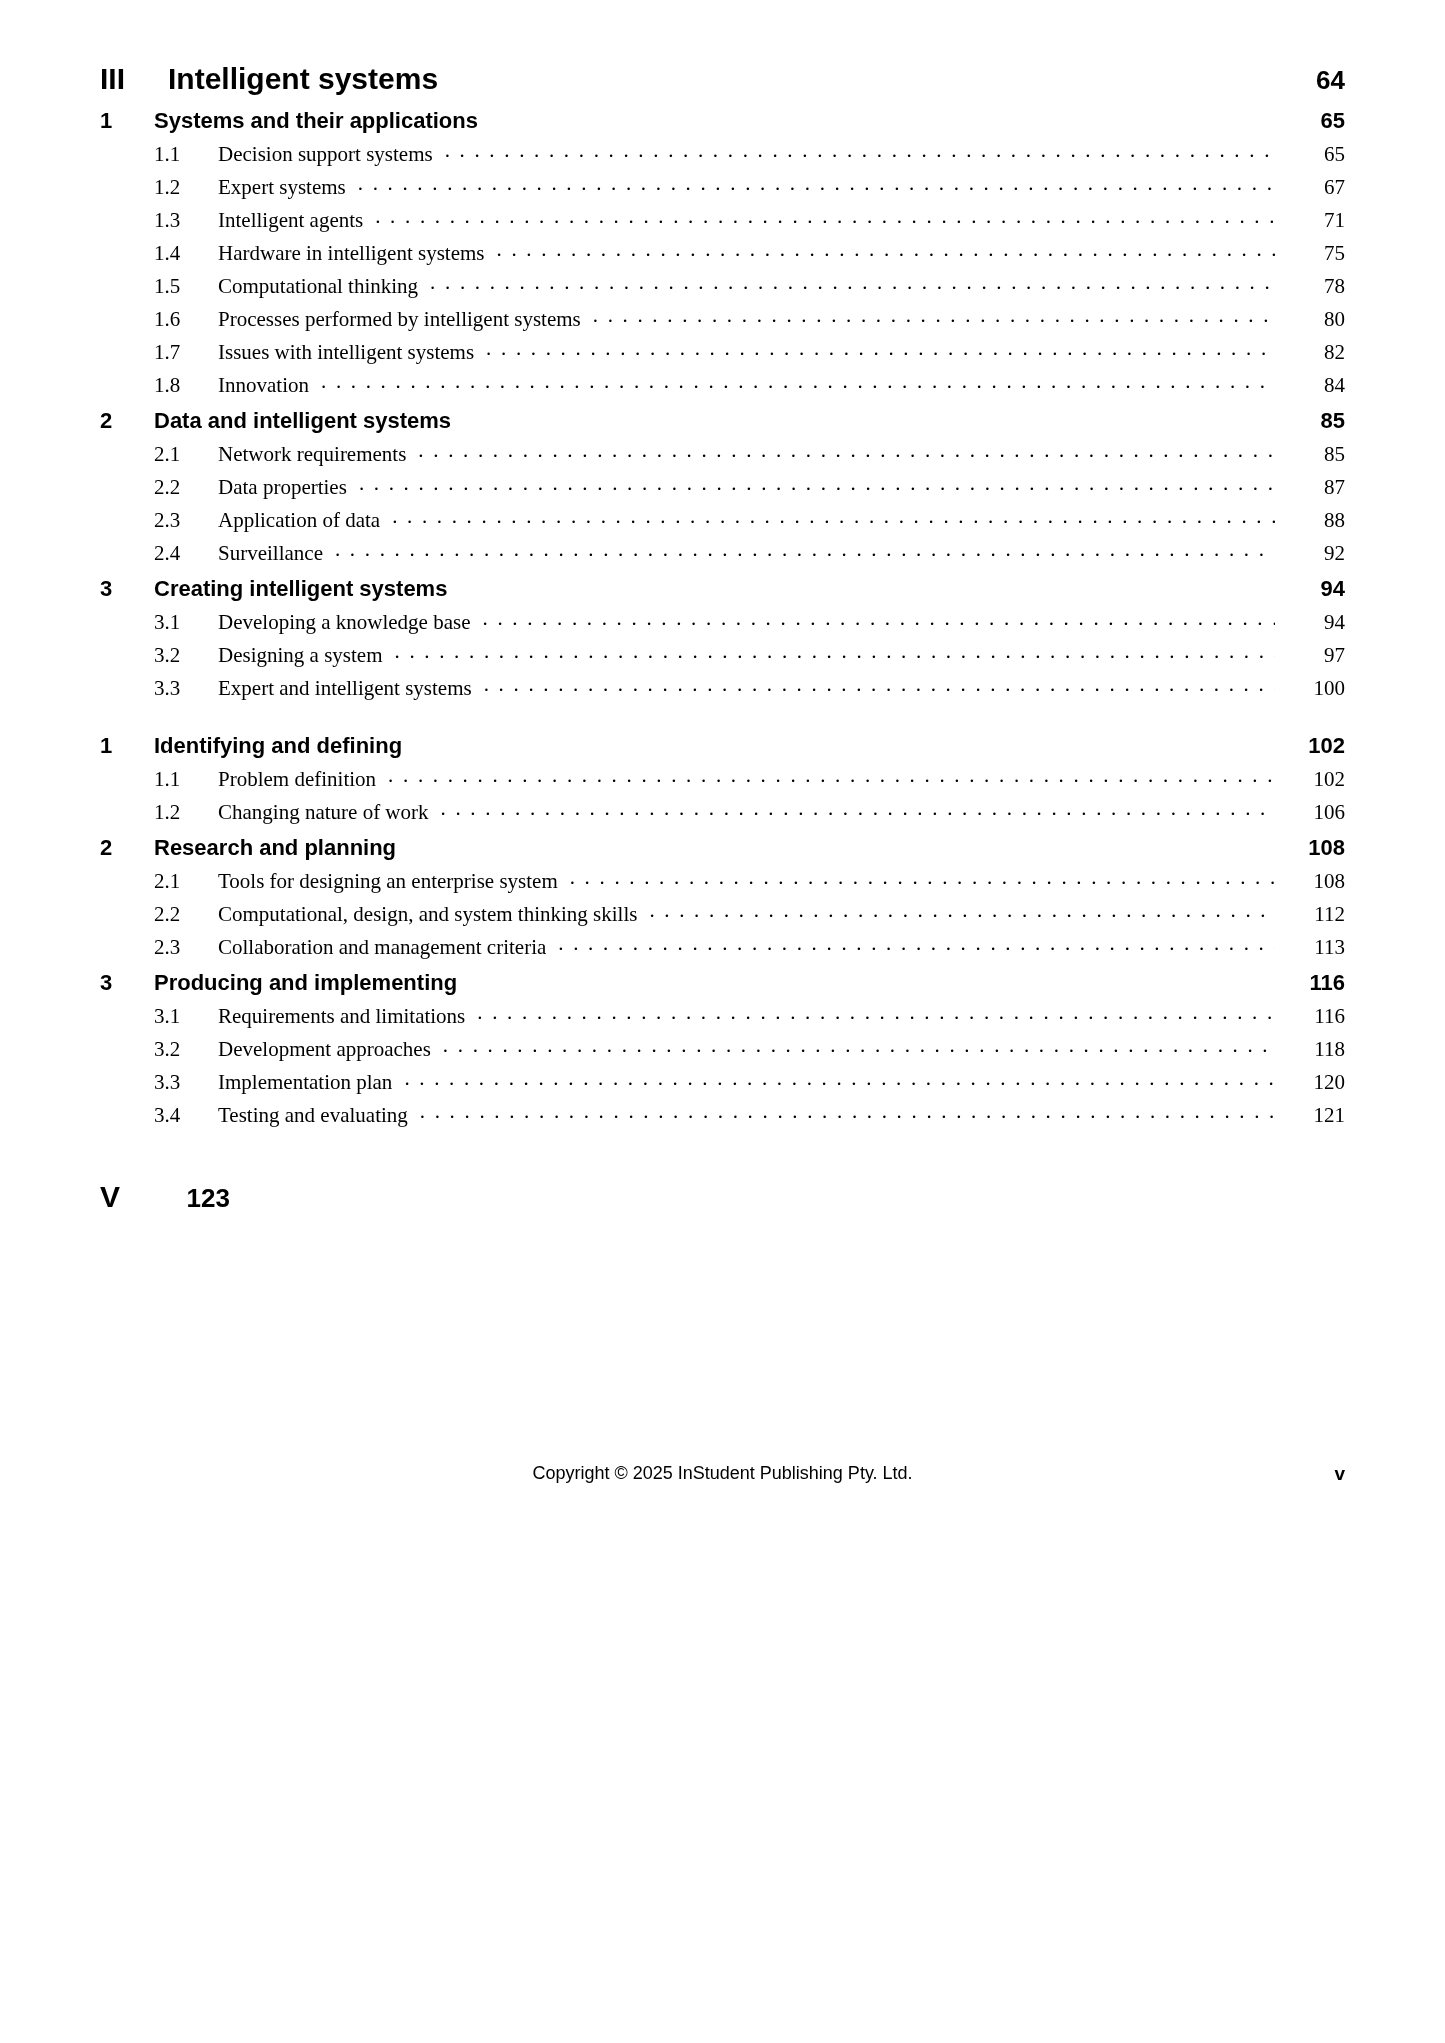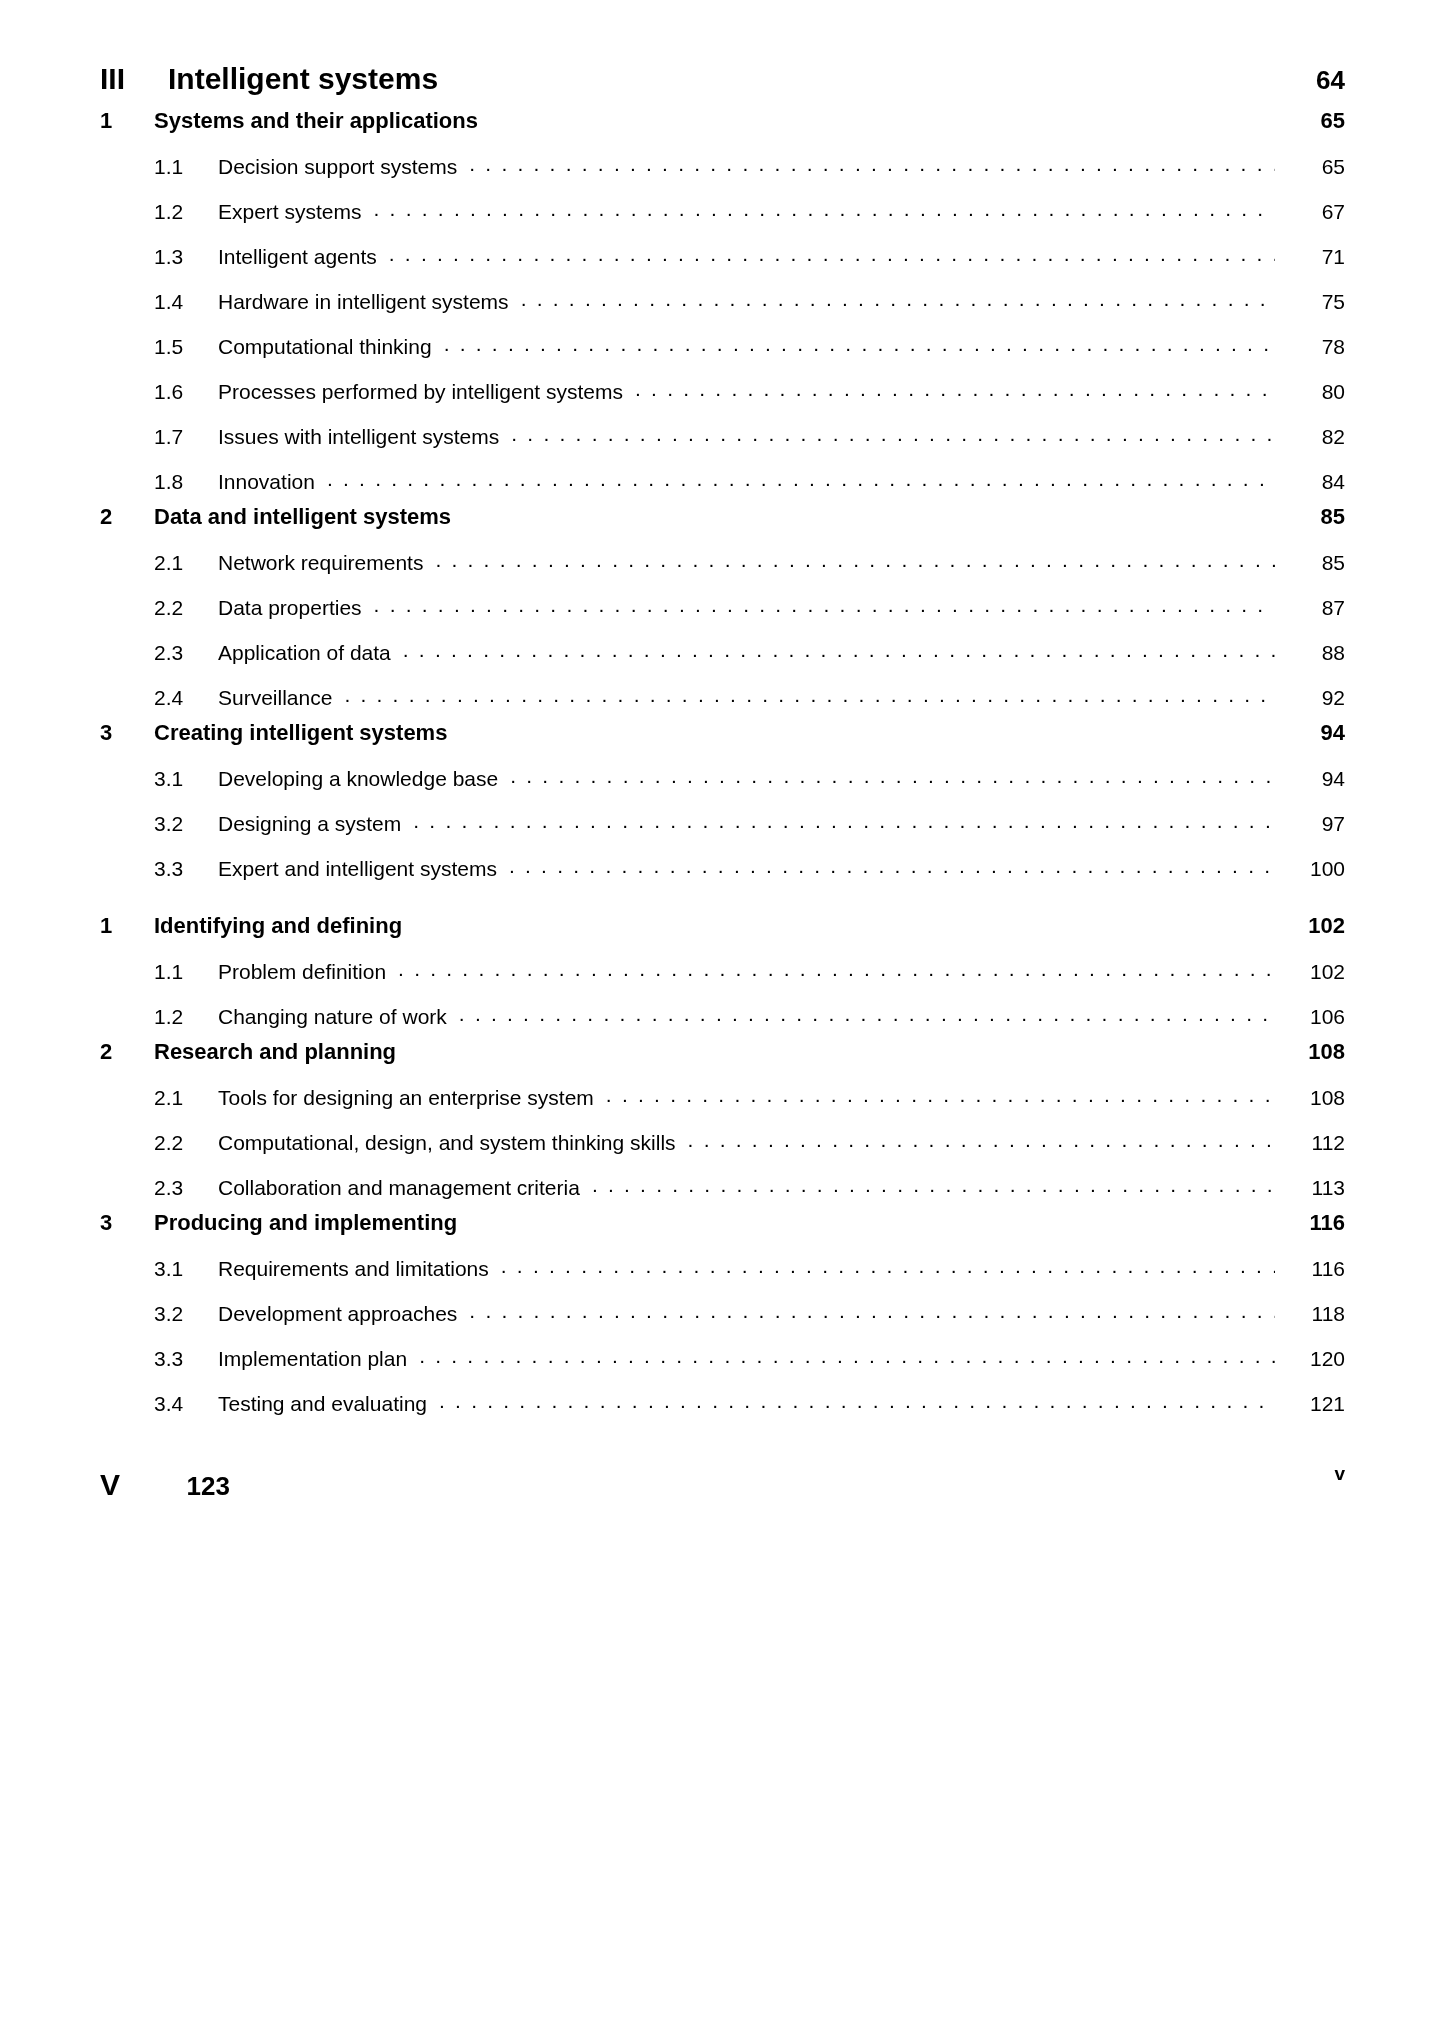--- a/index.html
+++ b/index.html
@@ -82,21 +82,22 @@
   .chapter .pg {
     flex: 0 0 auto;
     font-size: 22px;
     font-weight: bold;
     text-align: right;
     min-width: 62px;
   }
 
   
   .section {
-    margin-top: 21px;
+    margin-top: 8px;
+    font-family: Liberation Serif, serif;
   }
   .section .num {
     flex: 0 0 auto;
     width: 64px;
     margin-left: 54px;
     font-size: 21px;
     font-weight: normal;
   }
   .section .label {
     flex: 0 0 auto;
@@ -345,16 +346,17 @@
         <span class="pg">121</span>
       </div>
       <div class="gap-part"></div>
       <div class="row part">
         <span class="num">V</span>
         <span class="pg">123</span>
       </div>
     </div>
 
   <div class="footer">
+    <div class="copyright">Copyright © 2025 InStudent Publishing Pty. Ltd.</div>
     <div class="folio">v</div>
   </div>
 
 </div>
 
 </body></html>

